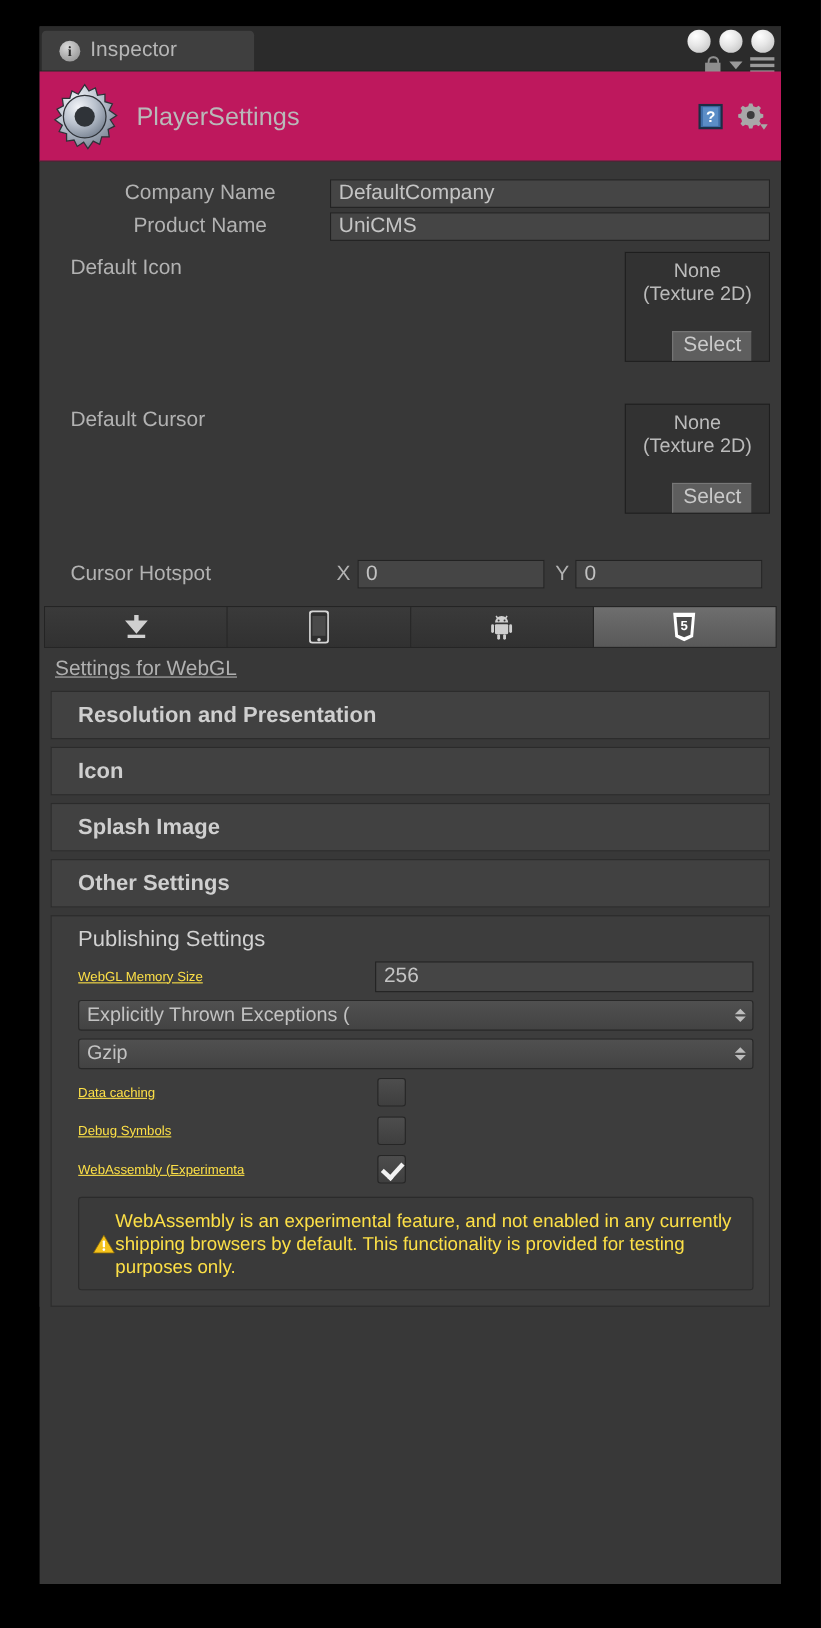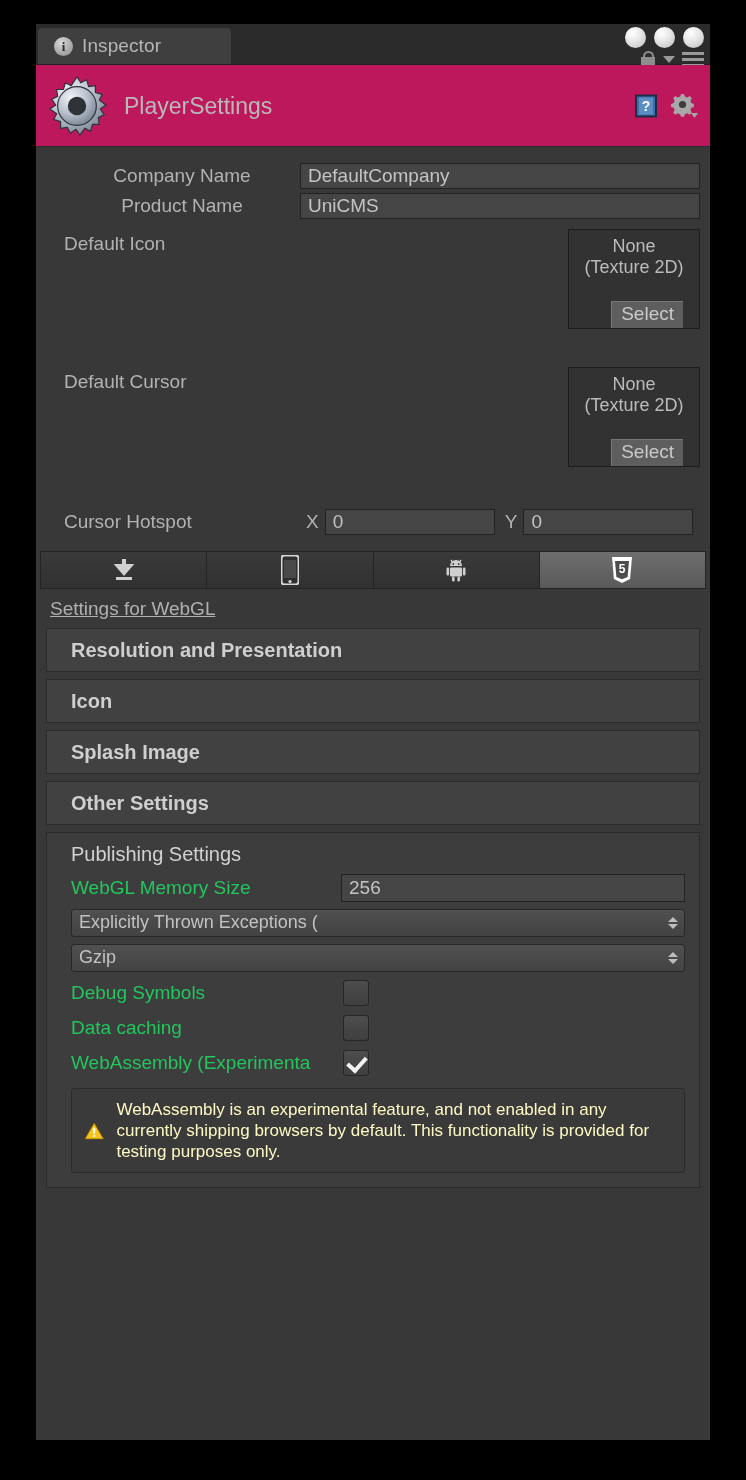--- a/index.html
+++ b/index.html
@@ -288,26 +288,27 @@
     padding-bottom: 4px;
   }
   .prow {
     display: flex;
     align-items: center;
     height: 35px;
     padding-left: 24px;
     padding-right: 14px;
   }
   .prow .plbl {
-    color: #22c55e;
-    font-size: 19px;
+    color: #fde047;
+    font-size: 12px;
     width: 270px;
     flex: none;
     white-space: nowrap;
     overflow: hidden;
+    text-decoration: underline;
   }
   .pfield {
     flex: 1;
     height: 28px;
     background: #454545;
     border: 1px solid #222222;
     color: #c4c4c4;
     font-size: 19px;
     display: flex; align-items: center;
     padding-left: 7px;
@@ -371,24 +372,23 @@
   .helpbox {
     margin: 8px 14px 0 24px;
     background: #3a3a3a;
     border: 1px solid #2b2b2b;
     border-radius: 3px;
     display: flex;
     align-items: center;
     padding: 10px 12px;
   }
   .helpbox .txt {
-    color: #fef9c3;
+    color: #fde047;
     font-size: 17px;
     line-height: 21px;
-    margin-left: 12px;
   }
 </style>
 </head>
 <body>
 
 <div id="window">
 
   <div class="tabstrip">
     <div class="tab">
       <span class="info-icon">i</span>
@@ -569,26 +569,26 @@
         <span class="popup">
           <span>Gzip</span>
           <span class="updown">
               <i class="u"></i>
               <i class="d"></i>
             </span>
         </span>
       </div>
 
       <div class="prow chkrow">
+        <span class="plbl">Data caching</span>
+        <span class="chk"></span>
+      </div>
+
+      <div class="prow chkrow">
         <span class="plbl">Debug Symbols</span>
-        <span class="chk"></span>
-      </div>
-
-      <div class="prow chkrow">
-        <span class="plbl">Data caching</span>
         <span class="chk"></span>
       </div>
 
       <div class="prow chkrow">
         <span class="plbl">WebAssembly (Experimenta</span>
         <span class="chk on"></span>
       </div>
 
       <div class="helpbox">
         <svg width="44" height="40" viewBox="0 0 44 40">

